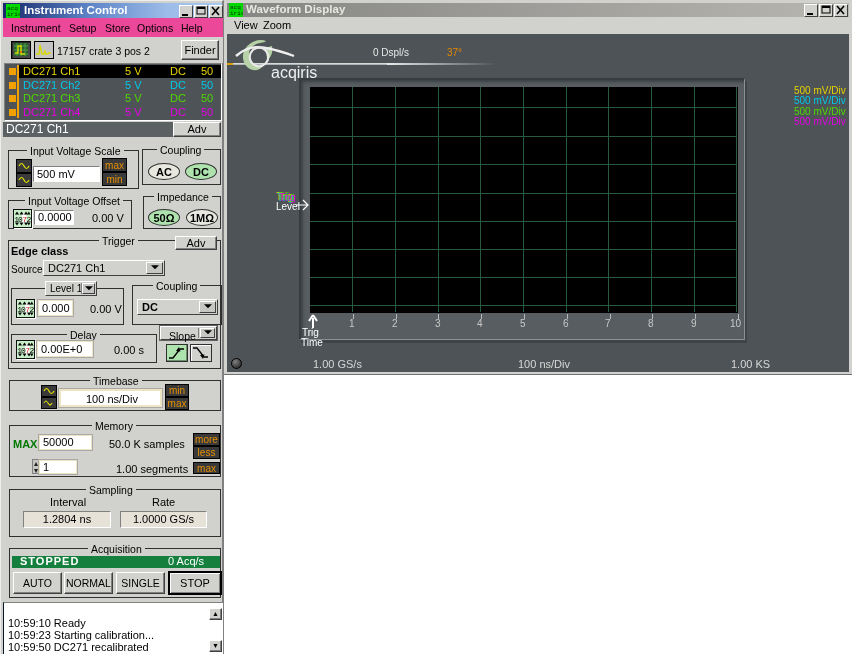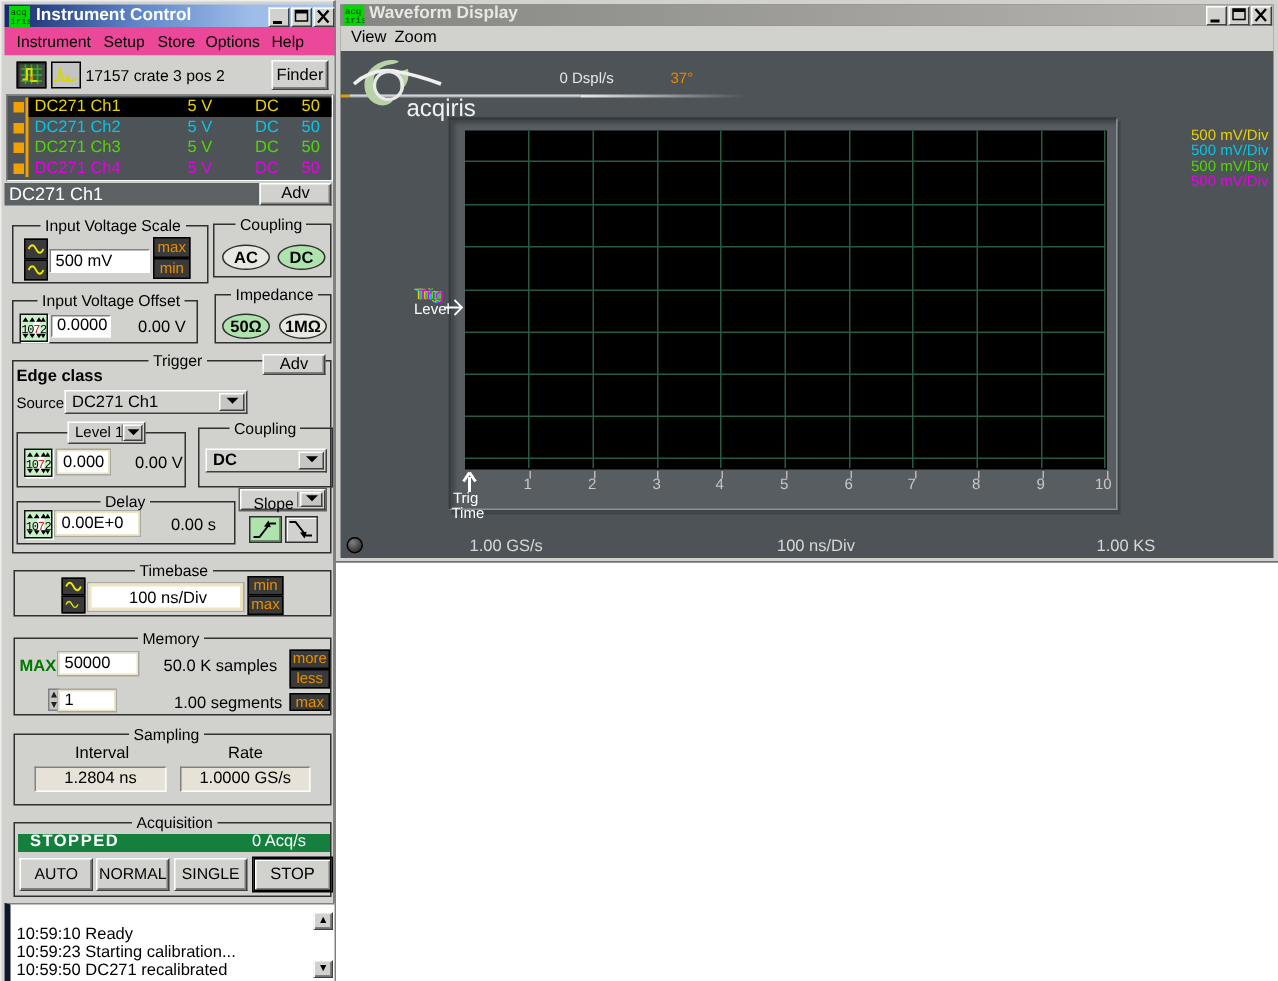--- a/index.html
+++ b/index.html
@@ -306,21 +306,21 @@
       <div class="abs" style="left:2px;top:7px;width:208px;height:12px;background:#15803d;color:#fff;font-size:11px;font-weight:bold;">
         <span style="position:absolute;left:8px;top:-1px;letter-spacing:1px;">STOPPED</span>
         <span style="position:absolute;left:156px;top:-1px;font-weight:normal;">0 Acq/s</span>
       </div>
       <div class="btn" style="left:3px;top:23px;width:49px;height:22px;line-height:20px;font-size:10.5px;">AUTO</div>
       <div class="btn" style="left:54px;top:23px;width:49px;height:22px;line-height:20px;font-size:10.5px;">NORMAL</div>
       <div class="btn" style="left:106px;top:23px;width:49px;height:22px;line-height:20px;font-size:10.5px;">SINGLE</div>
       <div class="btn" style="left:159px;top:23px;width:52px;height:22px;line-height:20px;border:1px solid #000;box-shadow:inset 1px 1px 0 #fff,inset -1px -1px 0 #808080,0 0 0 1px #000;">STOP</div>
     </div>
 
-    <div class="abs" style="left:2px;top:601px;width:220px;height:53px;background:#fff;border-top:1px solid #808080;border-left:4px solid #0f172a;font-size:11px;color:#000;">
+    <div class="abs" style="left:2px;top:601px;width:220px;height:53px;background:#fff;border-top:1px solid #808080;border-left:1px solid #0f172a;font-size:11px;color:#000;">
       <div style="position:absolute;left:4px;top:14px;">10:59:10 Ready</div>
       <div style="position:absolute;left:4px;top:26px;">10:59:23 Starting calibration...</div>
       <div style="position:absolute;left:4px;top:38px;">10:59:50 DC271 recalibrated</div>
       <div class="abs" style="right:1px;top:1px;width:13px;height:50px;background:#fff;">
         <div class="btn" style="left:0;top:4px;width:13px;height:12px;font-size:7px;line-height:10px;">▲</div>
         <div class="btn" style="left:0;top:36px;width:13px;height:12px;font-size:7px;line-height:10px;">▼</div>
       </div>
     </div>
   </div>
 

